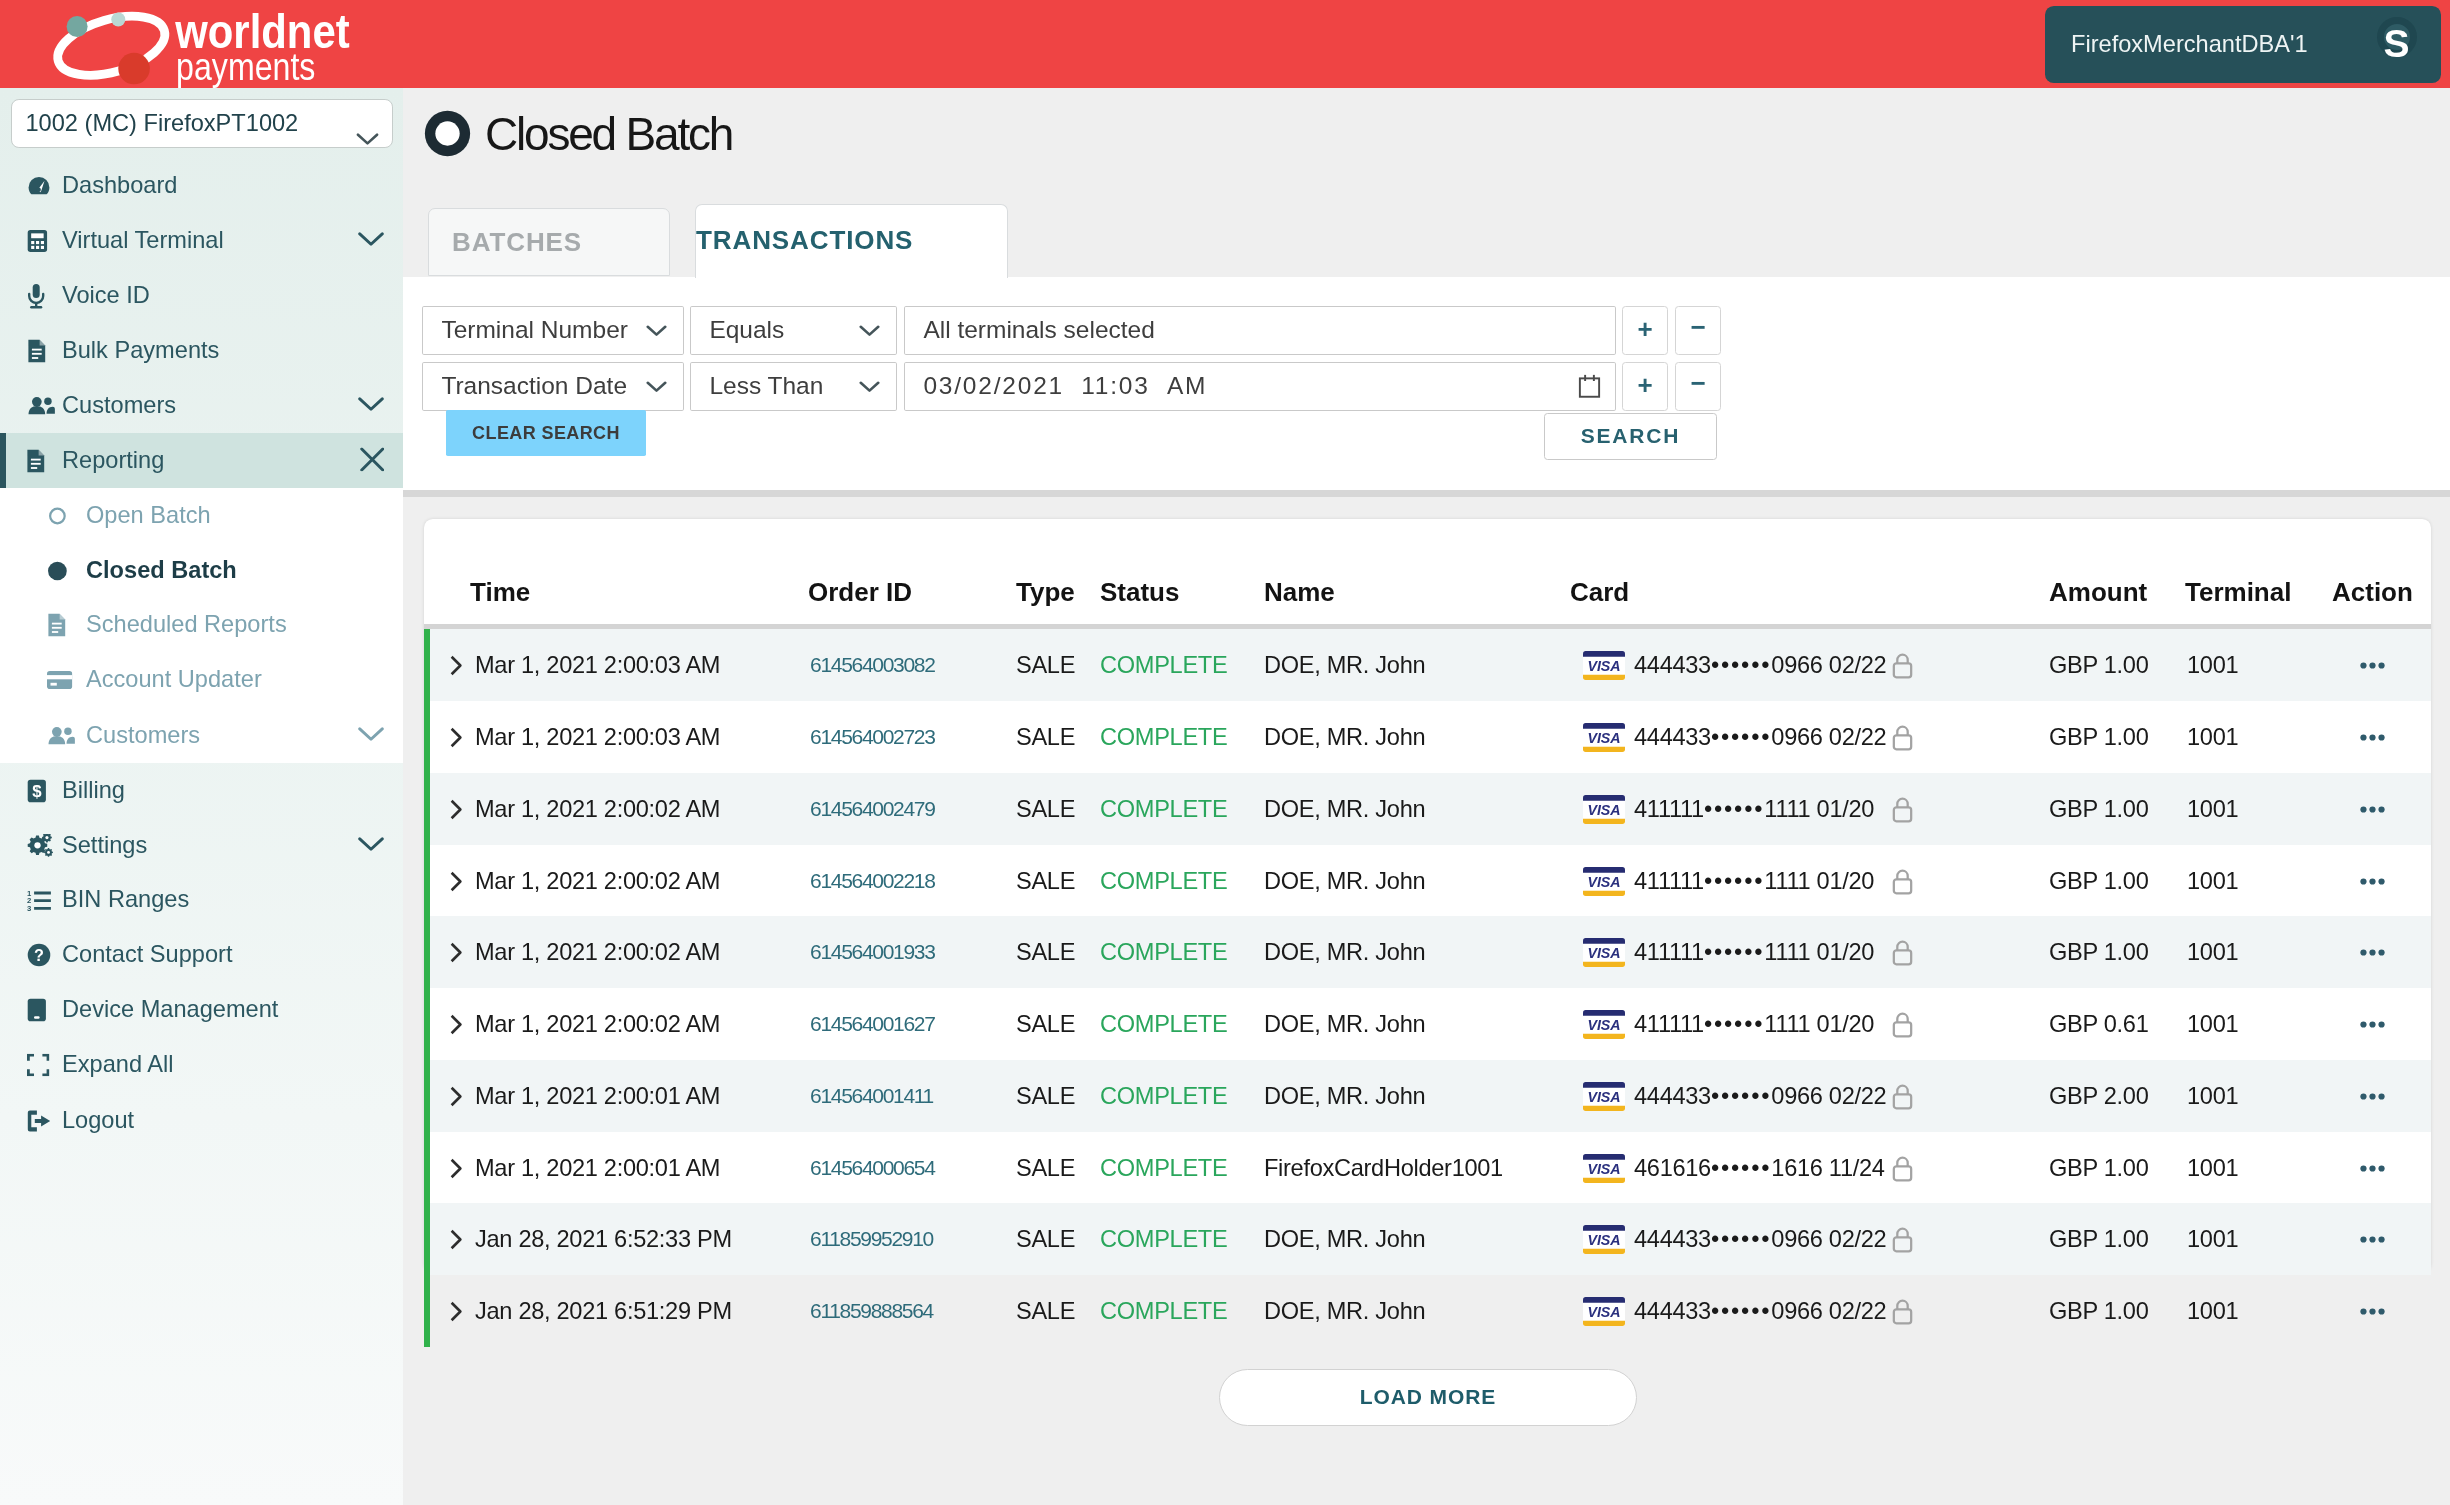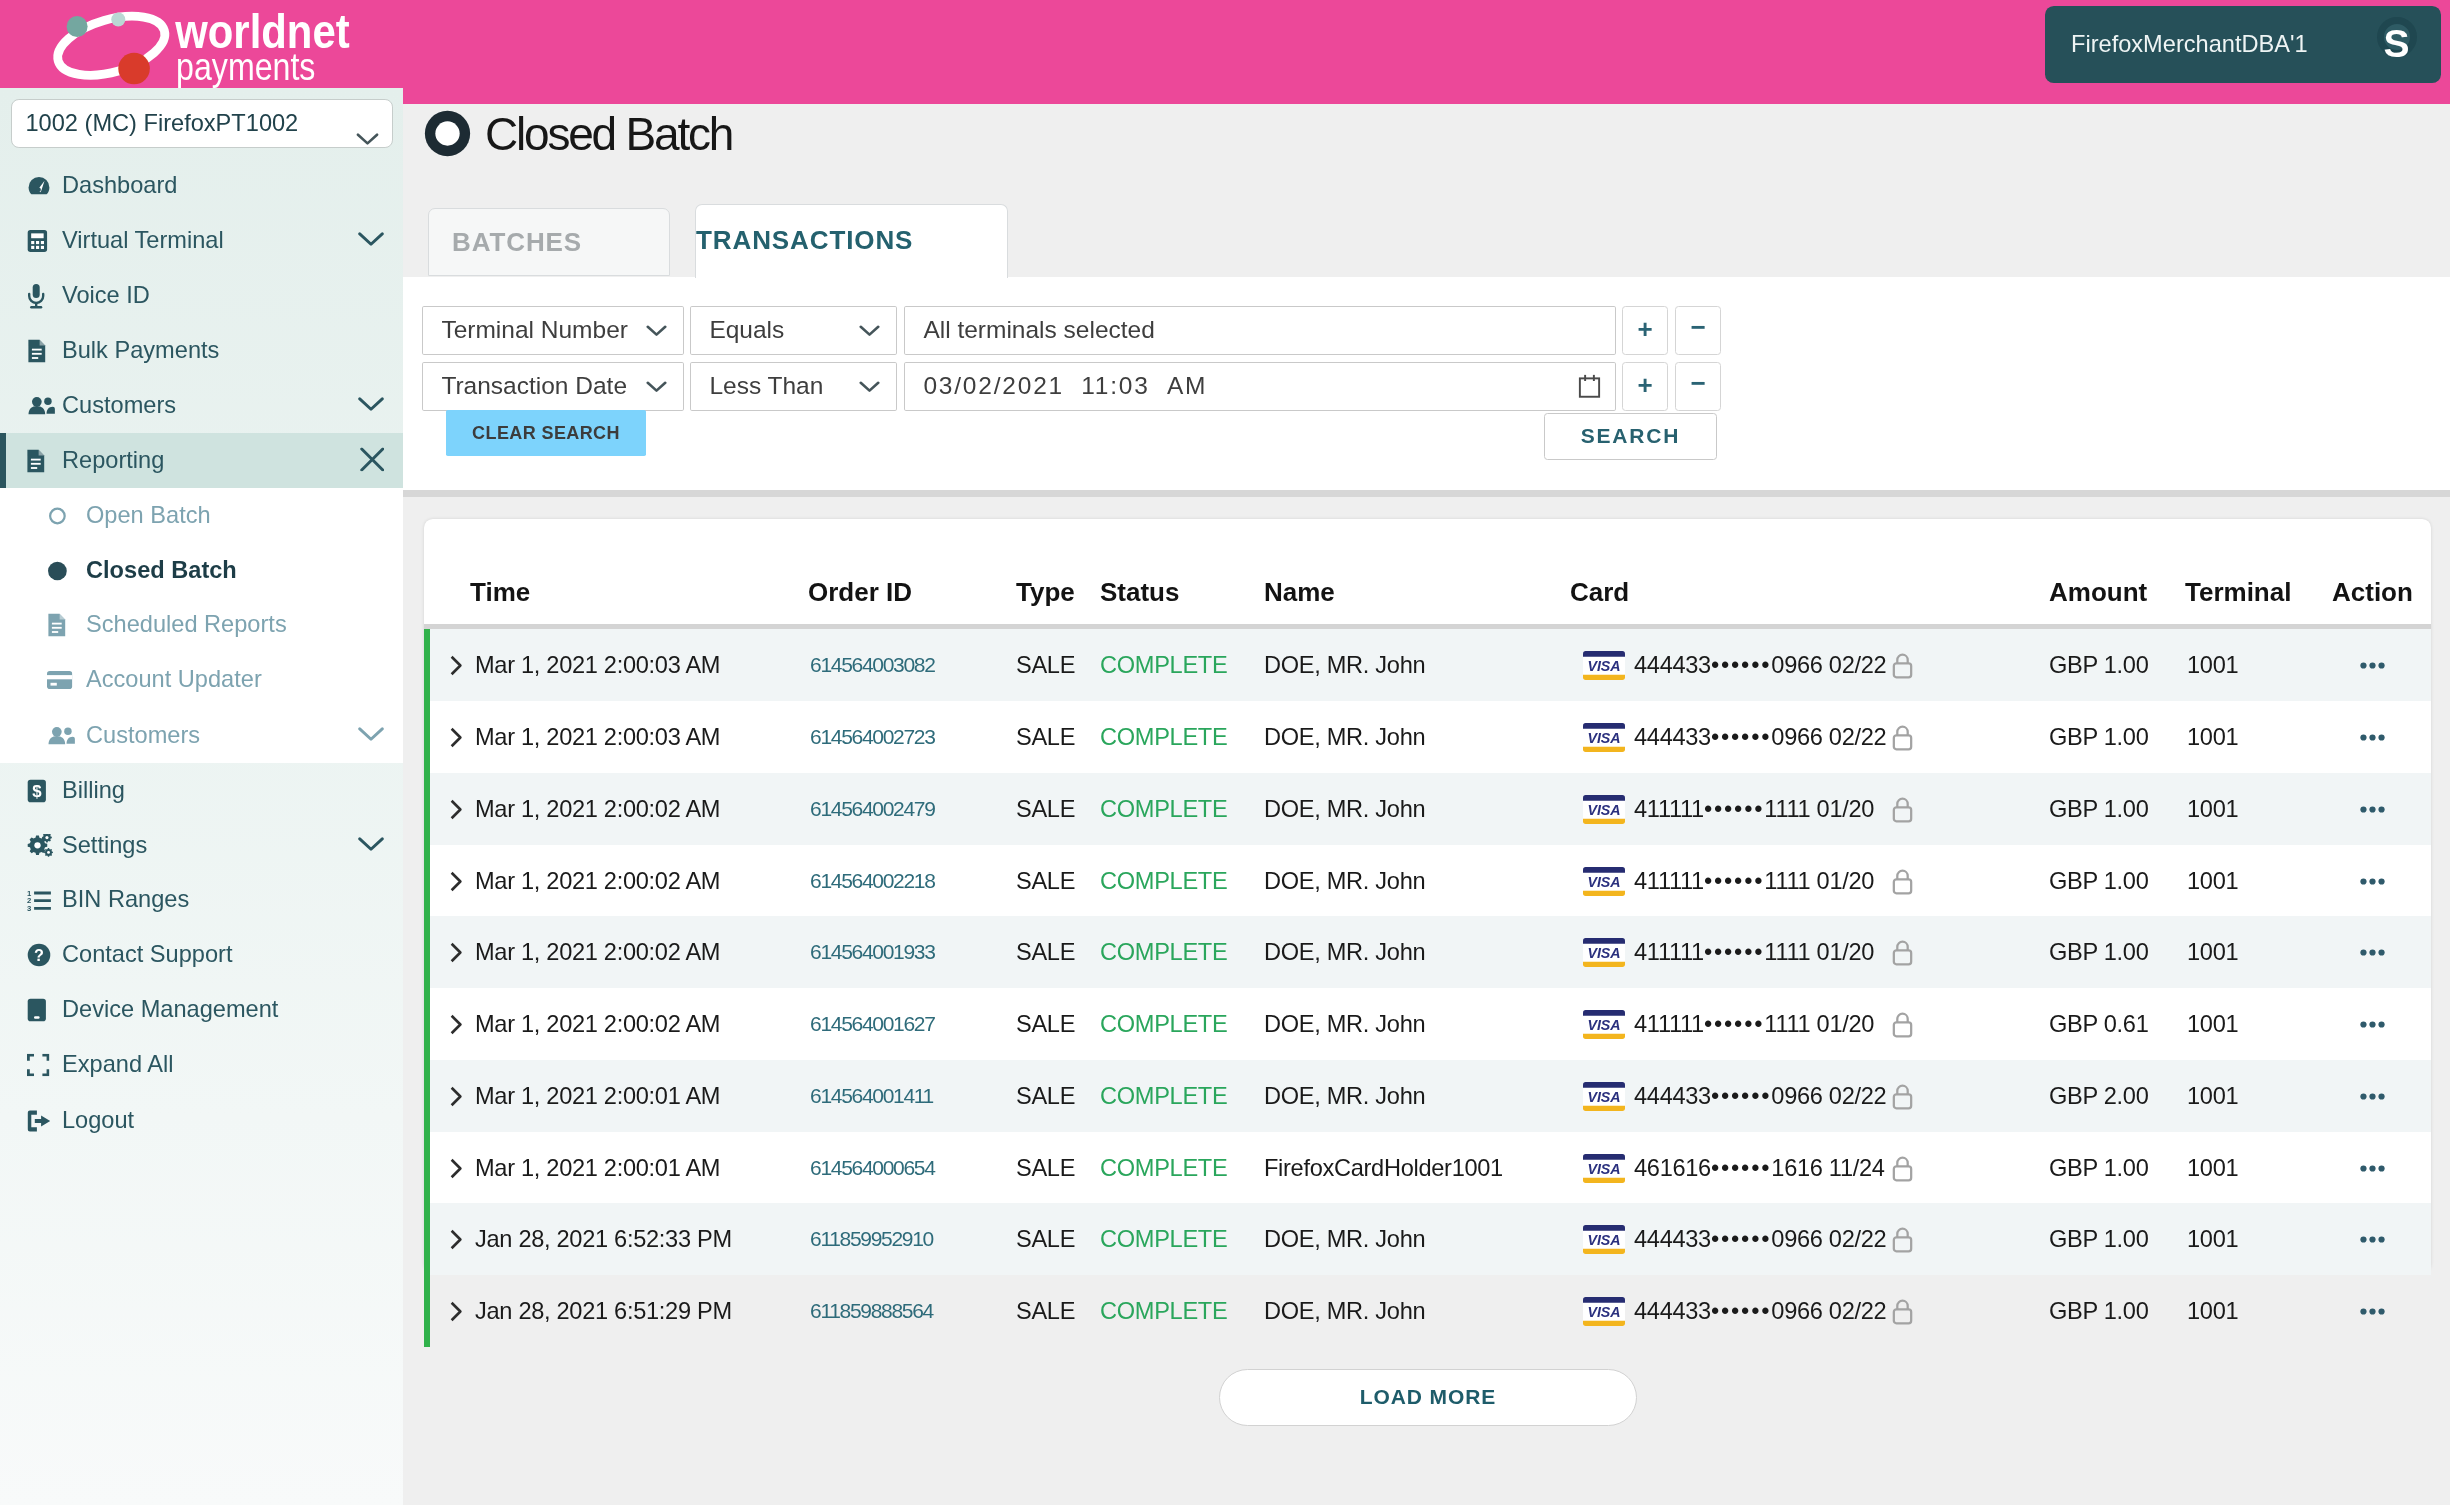--- a/index.html
+++ b/index.html
@@ -1,19 +1,19 @@
 <!DOCTYPE html>
 <html style="font-size:14px"><head><meta charset="utf-8">
 <style>
 *{margin:0;padding:0;box-sizing:border-box}
 html,body{width:2450px;height:1505px;overflow:hidden;background:#efefef;
  font-family:"Liberation Sans",sans-serif;-webkit-font-smoothing:antialiased}
 .abs{position:absolute;line-height:0}
 .abs svg{display:block}
-.hdr{position:absolute;left:0;top:0;width:2450px;height:104px;background:#ec4899}
+.hdr{position:absolute;left:0;top:0;width:2450px;height:88px;background:#ef4444}
 .chip{position:absolute;left:2045px;top:6.1px;width:396px;height:77px;background:#265059;border-radius:8.8px}
 .chipname{position:absolute;left:26px;top:0;height:77px;line-height:77px;color:#eef4f4;font-size:23.6px}
 .avatar{position:absolute;right:24.5px;top:11.4px;width:40px;height:40px;border-radius:50%;
  background:#2e5b64;border:7px solid #1f4750;color:#fff;font-size:39px;font-weight:bold;
  text-align:center;line-height:39px}
 .side{position:absolute;left:0;top:88px;width:403px;height:1418px;
  background:linear-gradient(180deg,#e4efec 0%,#ecf4f2 45%,#f8fafa 100%)}
 .sel{position:absolute;left:10.5px;top:10.5px;width:382px;height:49px;background:#fff;
  border:1.8px solid #c6cdcb;border-radius:7.9px;color:#21424b;font-size:23.6px;line-height:46px;padding-left:14px}
 .mi{position:absolute;left:0;width:403px;height:55px}

